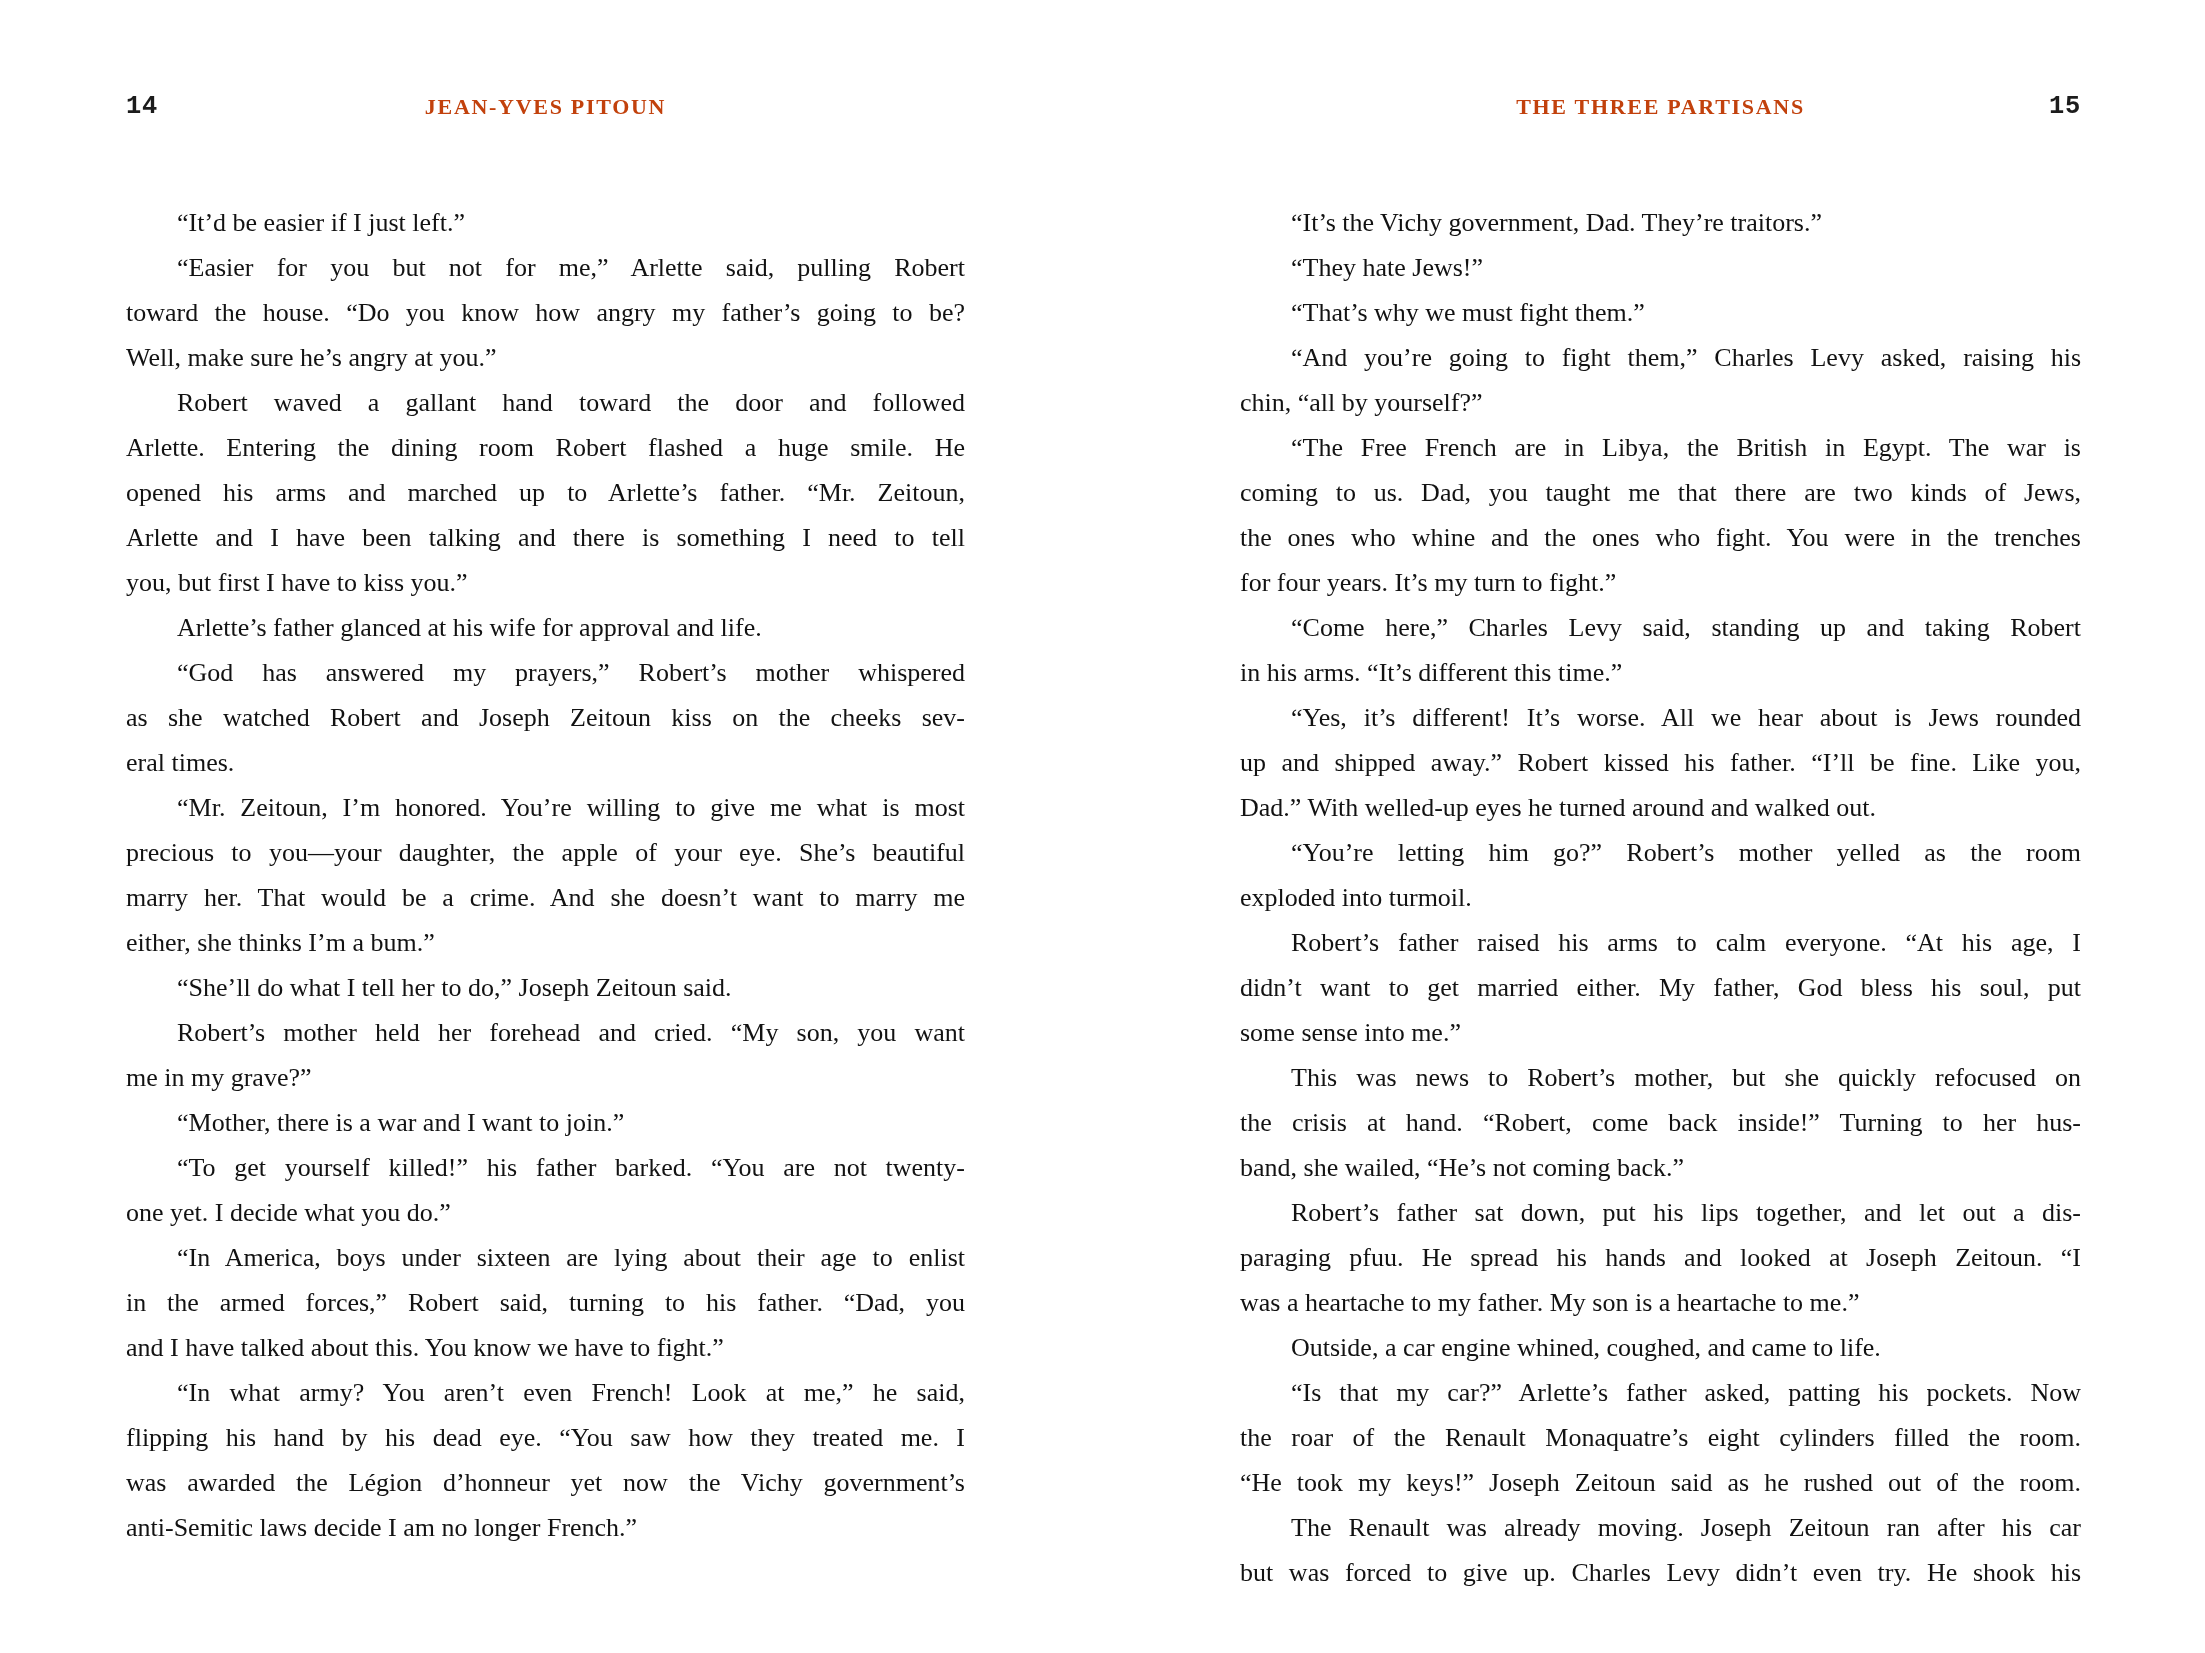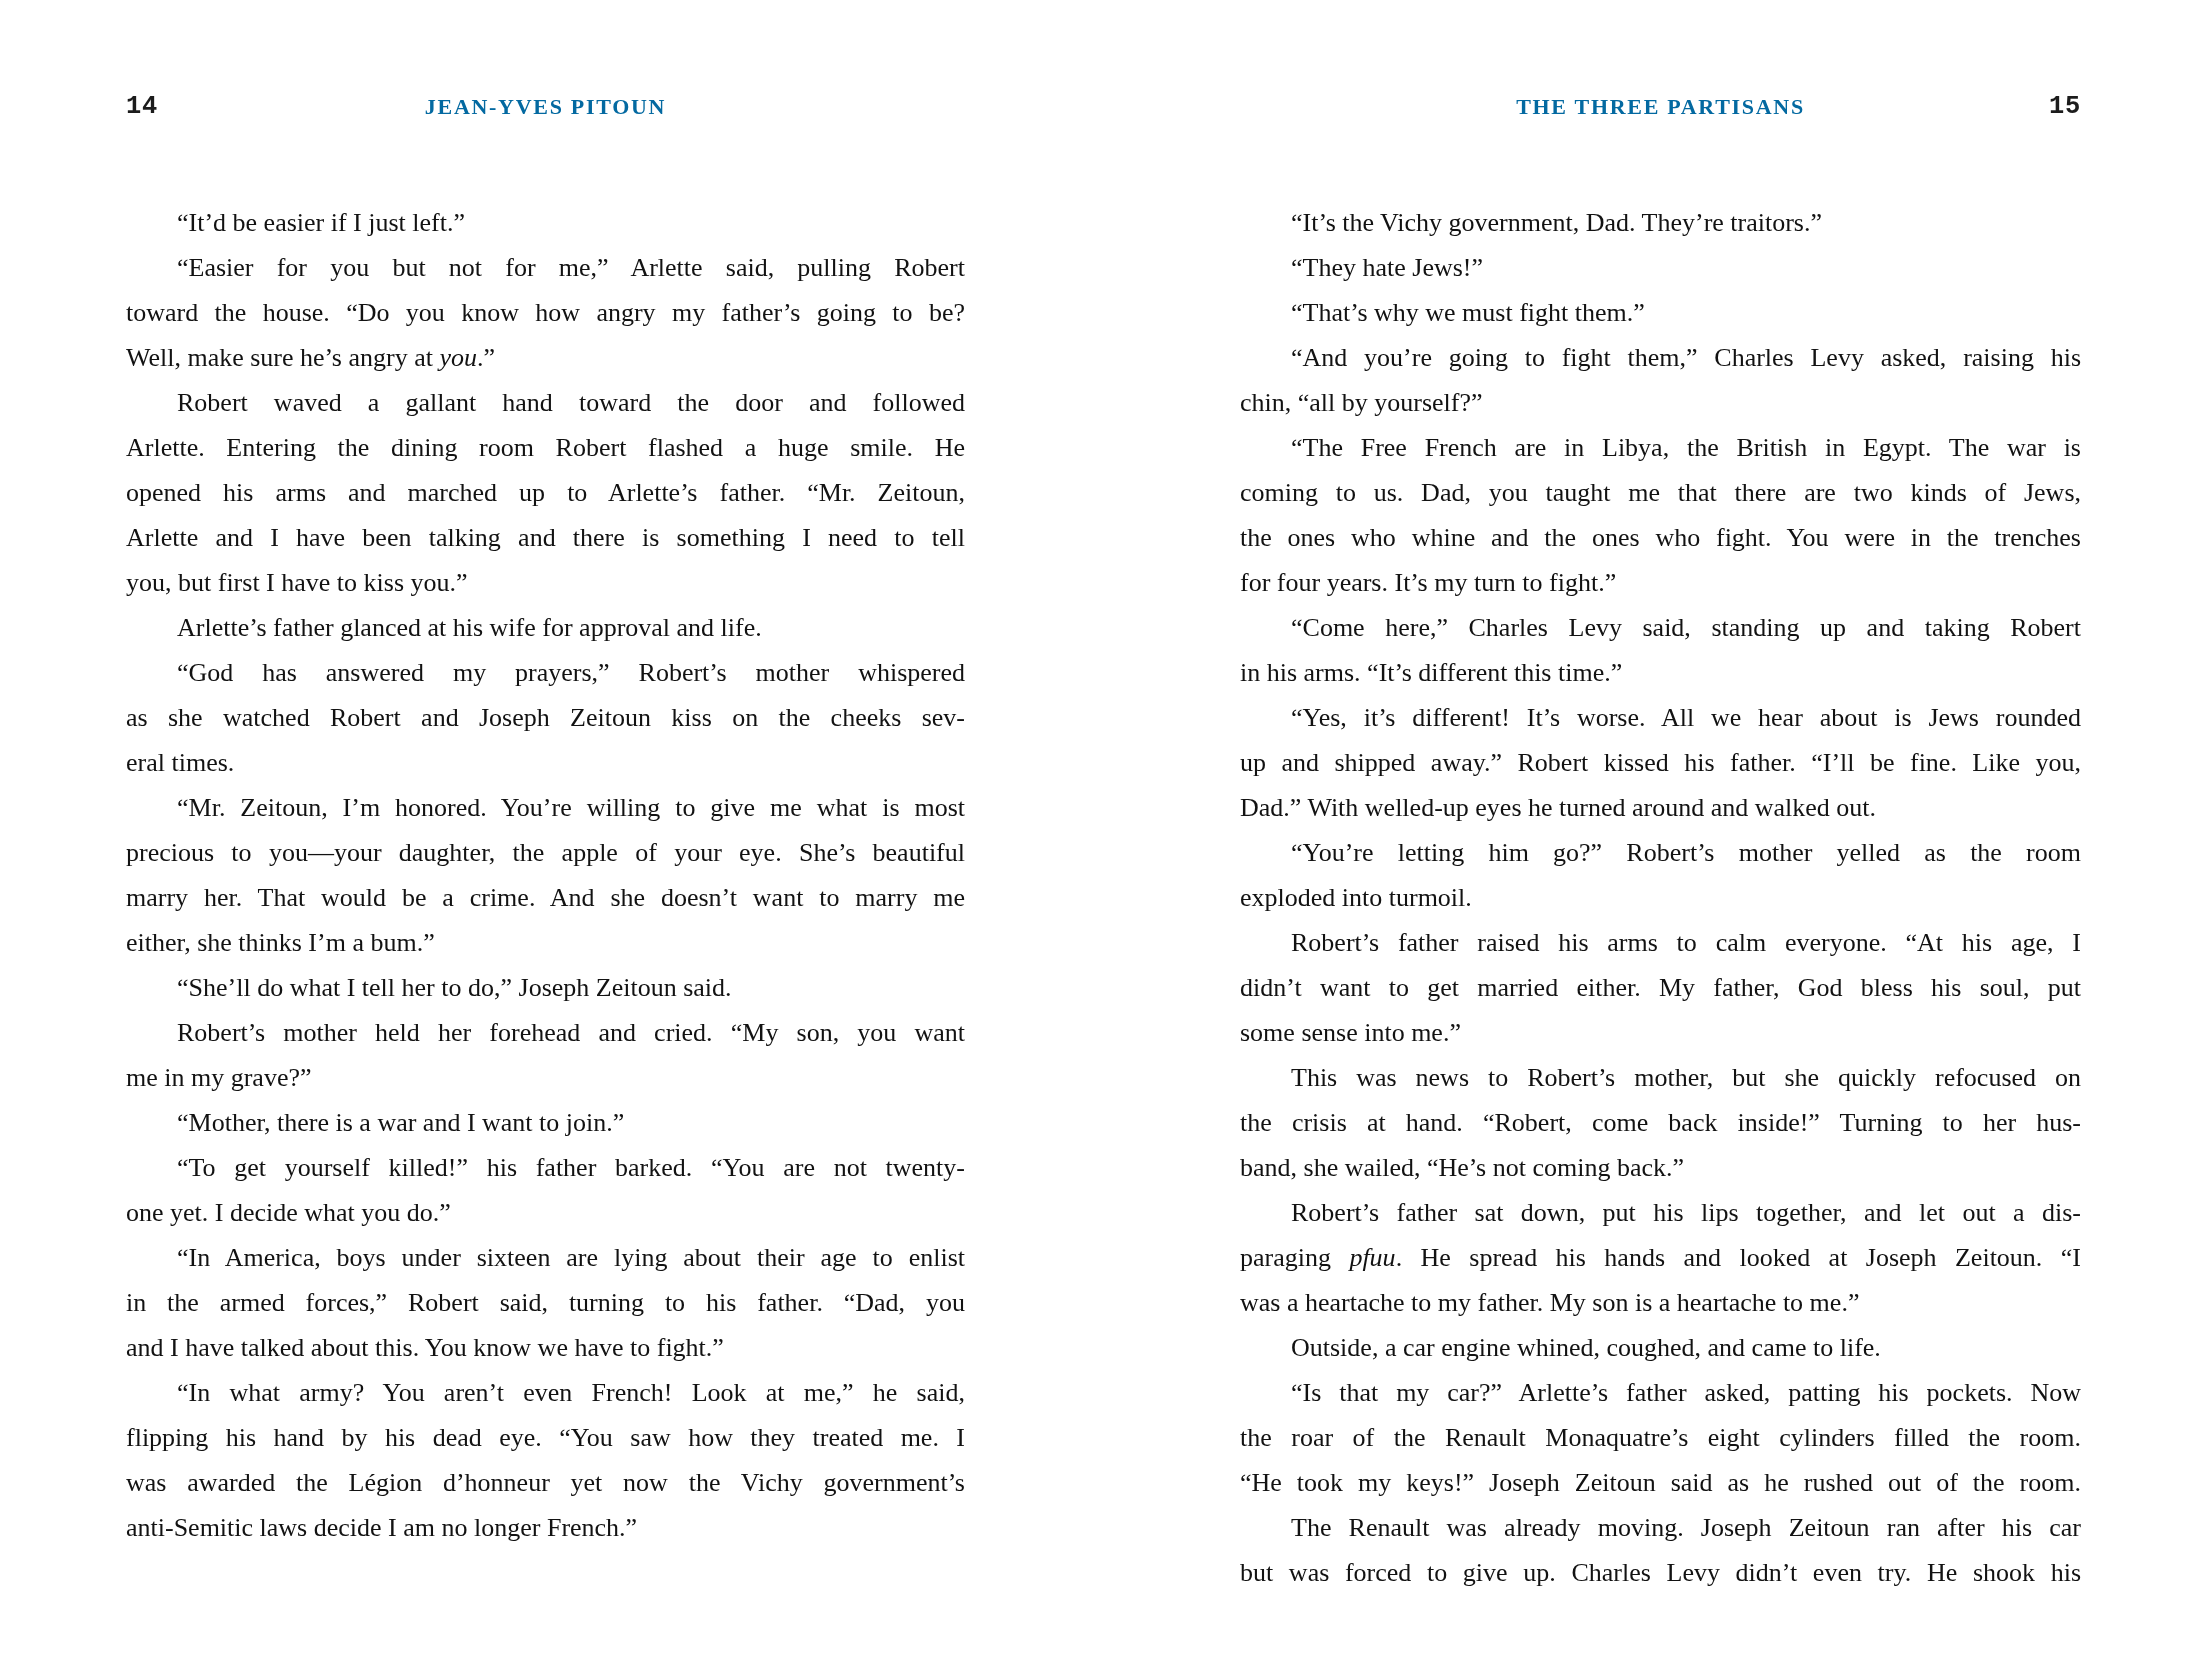--- a/index.html
+++ b/index.html
@@ -13,30 +13,30 @@
   .header-row { position:absolute; top:90px; height:34px; }
   #left-page  .header-row { left:126px; width:839px; }
   #right-page .header-row { left:137px; width:841px; }
 
   .pagenum { position:absolute; top:1.7px; font-size:25.4px; font-weight:bold;
              letter-spacing:0.8px; color:#1c1c1c;font-family:Liberation Mono, monospace; }
   .pagenum.pn-left  { left:0; }
   .pagenum.pn-right { right:0;margin-left:20px; }
 
   .running-header { position:absolute; left:0; right:0; top:4.2px; text-align:center;
-                    font-size:22px; font-weight:bold; letter-spacing:1.7px; color:#0369a1; }
+                    font-size:22px; font-weight:bold; letter-spacing:1.7px; color:#c2410c; }
 
   .text-block { position:absolute; top:200px; font-size:26px; line-height:45px; }
   #left-page  .text-block { left:126px; width:839px; }
   #right-page .text-block { left:137px; width:841px; }
 
   .line { height:45px; text-align:left; }
   .line.ind  { padding-left:51px;font-family:Liberation Serif, serif; }
   .line.just { text-align:justify; text-align-last:justify; }
-  .em { font-style:italic; }
+  .em { }
 </style>
 </head>
 <body>
 
 <div>
 
   <div class="page" id="left-page">
     <div class="header-row">
       <span class="pagenum pn-left">14</span>
       <span class="running-header">JEAN-YVES PITOUN</span>

